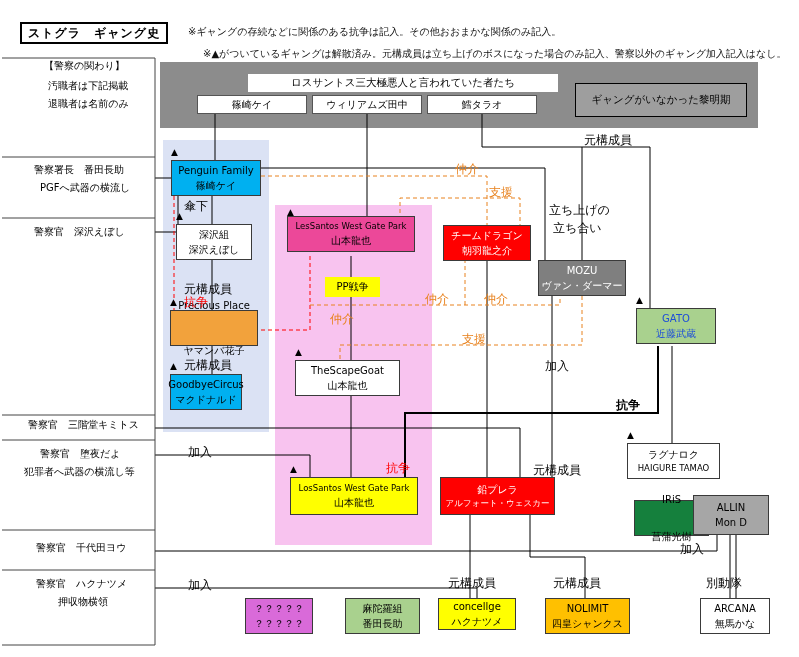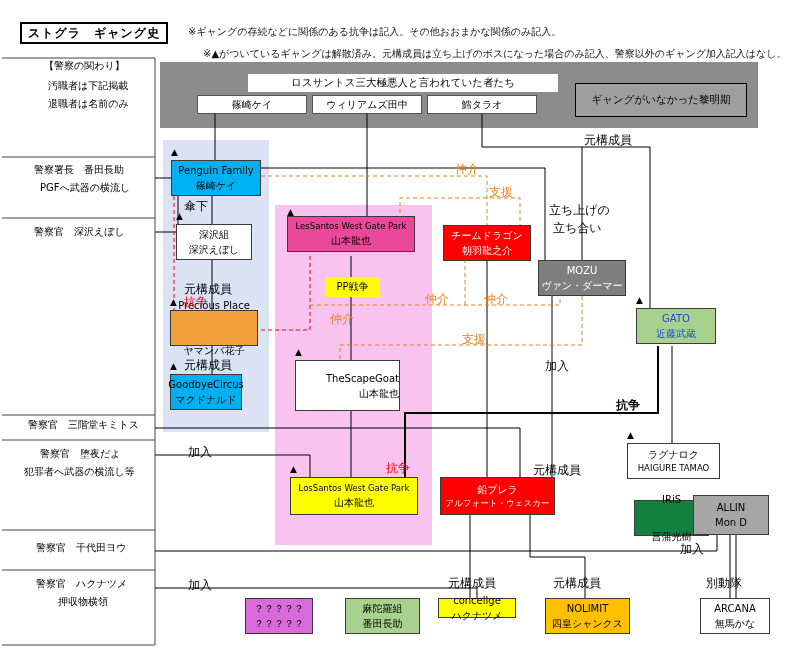--- a/index.html
+++ b/index.html
@@ -144,21 +144,21 @@
       <div class="gang" style="left: 636px; top: 308px; width: 80px; height: 36px; background: rgb(169, 209, 142); color: #1d4ed8;">
         <div class="gname">GATO</div>
         <div class="gleader">近藤武蔵</div>
       </div>
       <div class="tri" style="left: 636px; top: 295px;">▲</div>
       <div class="gang" style="left: 170px; top: 374px; width: 72px; height: 36px; background: rgb(0, 176, 240); color: rgb(0, 0, 0);">
         <div class="gname">GoodbyeCircus</div>
         <div class="gleader">マクドナルド</div>
       </div>
       <div class="tri" style="left: 170px; top: 361px;">▲</div>
-      <div class="gang" style="left: 295px; top: 360px; width: 105px; height: 51px; background: rgb(255, 255, 255); color: rgb(0, 0, 0); align-items: flex-end;">
+      <div class="gang" style="left: 295px; top: 360px; width: 105px; height: 36px; background: rgb(255, 255, 255); color: rgb(0, 0, 0);">
         <div class="gname">TheScapeGoat</div>
         <div class="gleader">山本龍也</div>
       </div>
       <div class="tri" style="left: 295px; top: 347px;">▲</div>
       <div class="gang" style="left: 627px; top: 443px; width: 93px; height: 36px; background: rgb(255, 255, 255); color: rgb(0, 0, 0);">
         <div class="gname">ラグナロク</div>
         <div class="gleader sm">HAIGURE TAMAO</div>
       </div>
       <div class="tri" style="left: 627px; top: 430px;">▲</div>
       <div class="gang" style="left: 290px; top: 477px; width: 128px; height: 38px; background: rgb(255, 255, 0); color: rgb(0, 0, 0);">
@@ -179,21 +179,21 @@
         <div class="gleader">Mon D</div>
       </div>
       <div class="gang" style="left: 245px; top: 598px; width: 68px; height: 36px; background: rgb(217, 106, 217); color: rgb(0, 0, 0);">
         <div class="gname">？？？？？</div>
         <div class="gleader">？？？？？</div>
       </div>
       <div class="gang" style="left: 345px; top: 598px; width: 75px; height: 36px; background: rgb(169, 209, 142); color: rgb(0, 0, 0);">
         <div class="gname">麻陀羅組</div>
         <div class="gleader">番田長助</div>
       </div>
-      <div class="gang" style="left: 438px; top: 598px; width: 78px; height: 20px; background: rgb(255, 255, 0); color: rgb(0, 0, 0);">
+      <div class="gang" style="left: 438px; top: 598px; width: 78px; height: 32px; background: rgb(255, 255, 0); color: rgb(0, 0, 0);">
         <div class="gname">concellge</div>
         <div class="gleader">ハクナツメ</div>
       </div>
       <div class="gang" style="left: 545px; top: 598px; width: 85px; height: 36px; background: rgb(255, 192, 0); color: rgb(0, 0, 0);">
         <div class="gname">NOLIMIT</div>
         <div class="gleader">四皇シャンクス</div>
       </div>
       <div class="gang" style="left: 700px; top: 598px; width: 70px; height: 36px; background: rgb(255, 255, 255); color: rgb(0, 0, 0);">
         <div class="gname">ARCANA</div>
         <div class="gleader">無馬かな</div>

